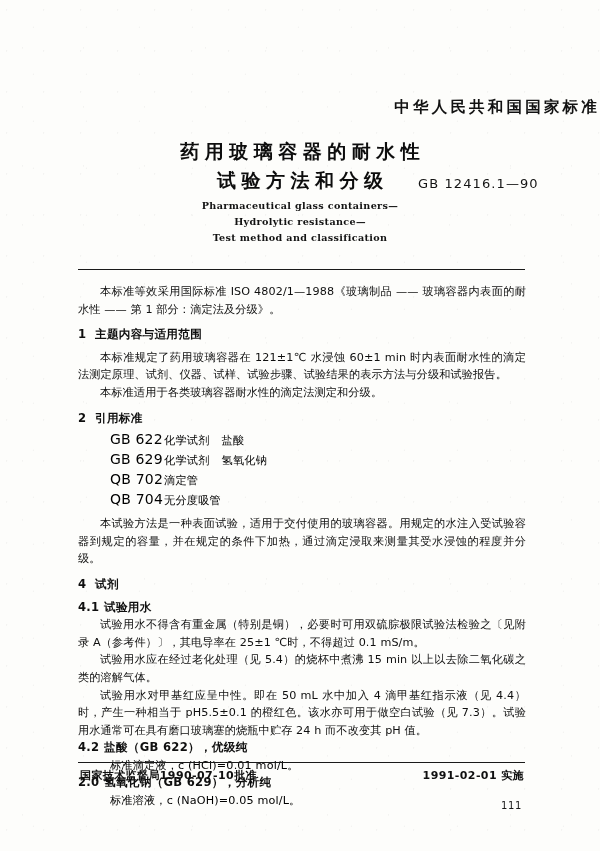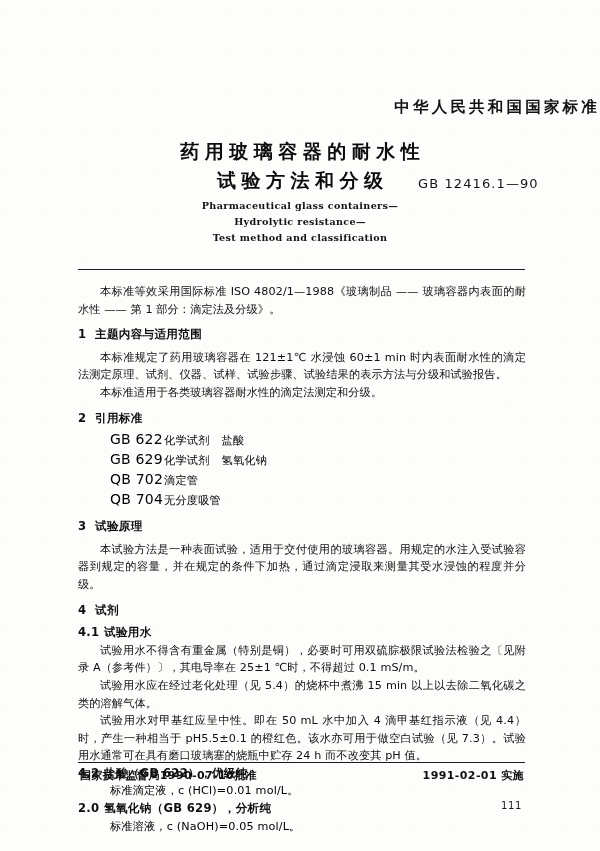--- a/index.html
+++ b/index.html
@@ -219,21 +219,20 @@
     <p class="para">本标准适用于各类玻璃容器耐水性的滴定法测定和分级。</p>
 
     <div class="hd sp-before"><span class="num">2</span><span>引用标准</span></div>
     <ul class="ref-list">
       <li><span class="code">GB 622</span><span>化学试剂</span><span class="nm2">盐酸</span></li>
       <li><span class="code">GB 629</span><span>化学试剂</span><span class="nm2">氢氧化钠</span></li>
       <li><span class="code">QB 702</span><span>滴定管</span><span class="nm2"></span></li>
       <li><span class="code">QB 704</span><span>无分度吸管</span><span class="nm2"></span></li>
     </ul>
 
-    <div class="hd sp-before"><span class="num">3</span><span>试验原理</span></div>
     <p class="para sp-small">本试验方法是一种表面试验，适用于交付使用的玻璃容器。用规定的水注入受试验容器到规定的容量，并在规定的条件下加热，通过滴定浸取来测量其受水浸蚀的程度并分级。</p>
 
     <div class="hd sp-before"><span class="num">4</span><span>试剂</span></div>
 
     <div class="hd sp-small"><span class="num wide">4.1</span><span>试验用水</span></div>
     <p class="para">试验用水不得含有重金属（特别是铜），必要时可用双硫腙极限试验法检验之〔见附录 A（参考件）〕，其电导率在 25±1 ℃时，不得超过 0.1 mS/m。</p>
     <p class="para">试验用水应在经过老化处理（见 5.4）的烧杯中煮沸 15 min 以上以去除二氧化碳之类的溶解气体。</p>
     <p class="para">试验用水对甲基红应呈中性。即在 50 mL 水中加入 4 滴甲基红指示液（见 4.4）时，产生一种相当于 pH5.5±0.1 的橙红色。该水亦可用于做空白试验（见 7.3）。试验用水通常可在具有磨口玻璃塞的烧瓶中贮存 24 h 而不改变其 pH 值。</p>
 
     <div class="hd"><span class="num wide">4.2</span><span>盐酸（GB 622），优级纯</span></div>

